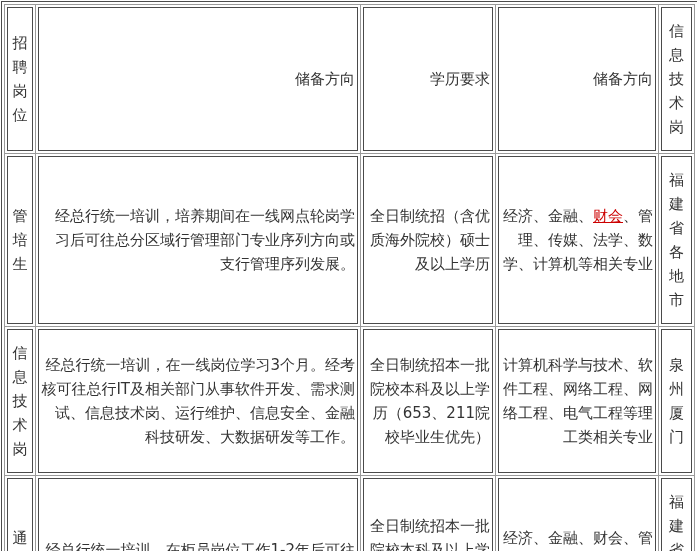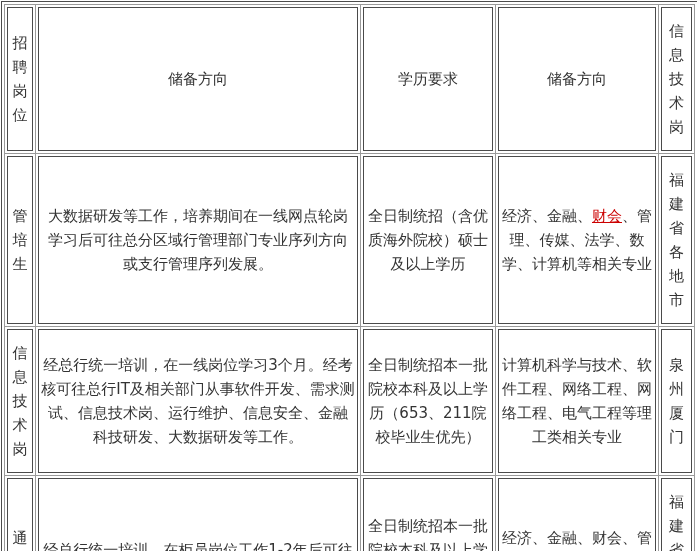--- a/index.html
+++ b/index.html
@@ -28,21 +28,21 @@
     box-sizing: border-box;
     border: 1px solid var(--border-color, #4a4a4a);
     outline: 1px solid var(--grid-color, #9a9a9a);
     outline-offset: 2px;
     background: #ffffff;
     vertical-align: middle;
     padding: 8px 2px;
     font-size: 15px;
     line-height: 24px;
     color: var(--text-color, #333333);
-    text-align: center;
+    text-align: right;
     word-wrap: break-word;
   }
   td.vcell {
     text-align: center;
     padding: 11px 0;
     word-break: break-all;
   }
   tr.row-header  { height: 100px; }
   tr.row-guanpei { height: 148px; }
   tr.row-it      { height: 124px; border-radius: 25px; }
@@ -67,21 +67,21 @@
     <tr class="row-header">
       <td class="vcell">招聘岗位</td>
       <td>储备方向</td>
       <td>学历要求</td>
       <td>储备方向</td>
       <td class="vcell">信息技术岗</td>
     </tr>
 
     <tr class="row-guanpei">
       <td class="vcell">管培生</td>
-      <td>大数据研发等工作，培养期间在一线网点轮岗学习后可往总分区域行管理部门专业序列方向或支行管理序列发展。</td>
+      <td>经总行统一培训，培养期间在一线网点轮岗学习后可往总分区域行管理部门专业序列方向或支行管理序列发展。</td>
       <td>全日制统招（含优质海外院校）硕士及以上学历</td>
       <td><span>经济、金融、</span><a class="red-link" href="#">财会</a><span>、管理、传媒、法学、数学、计算机等相关专业</span></td>
       <td class="vcell">福建省各地市</td>
     </tr>
 
     <tr class="row-it">
       <td class="vcell">信息技术岗</td>
       <td>经总行统一培训，在一线岗位学习3个月。经考核可往总行IT及相关部门从事软件开发、需求测试、信息技术岗、运行维护、信息安全、金融科技研发、大数据研发等工作。</td>
       <td>全日制统招本一批院校本科及以上学历（653、211院校毕业生优先）</td>
       <td>计算机科学与技术、软件工程、网络工程、网络工程、电气工程等理工类相关专业</td>

